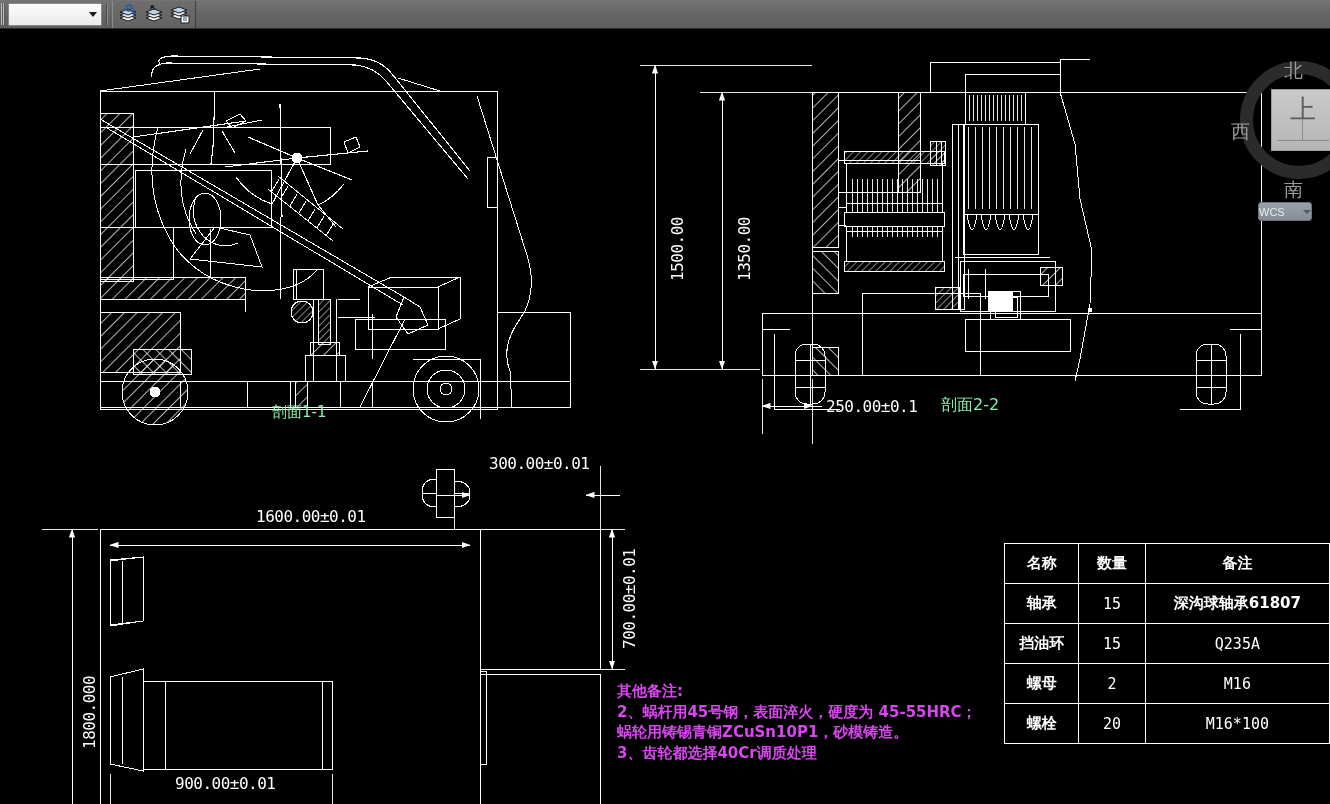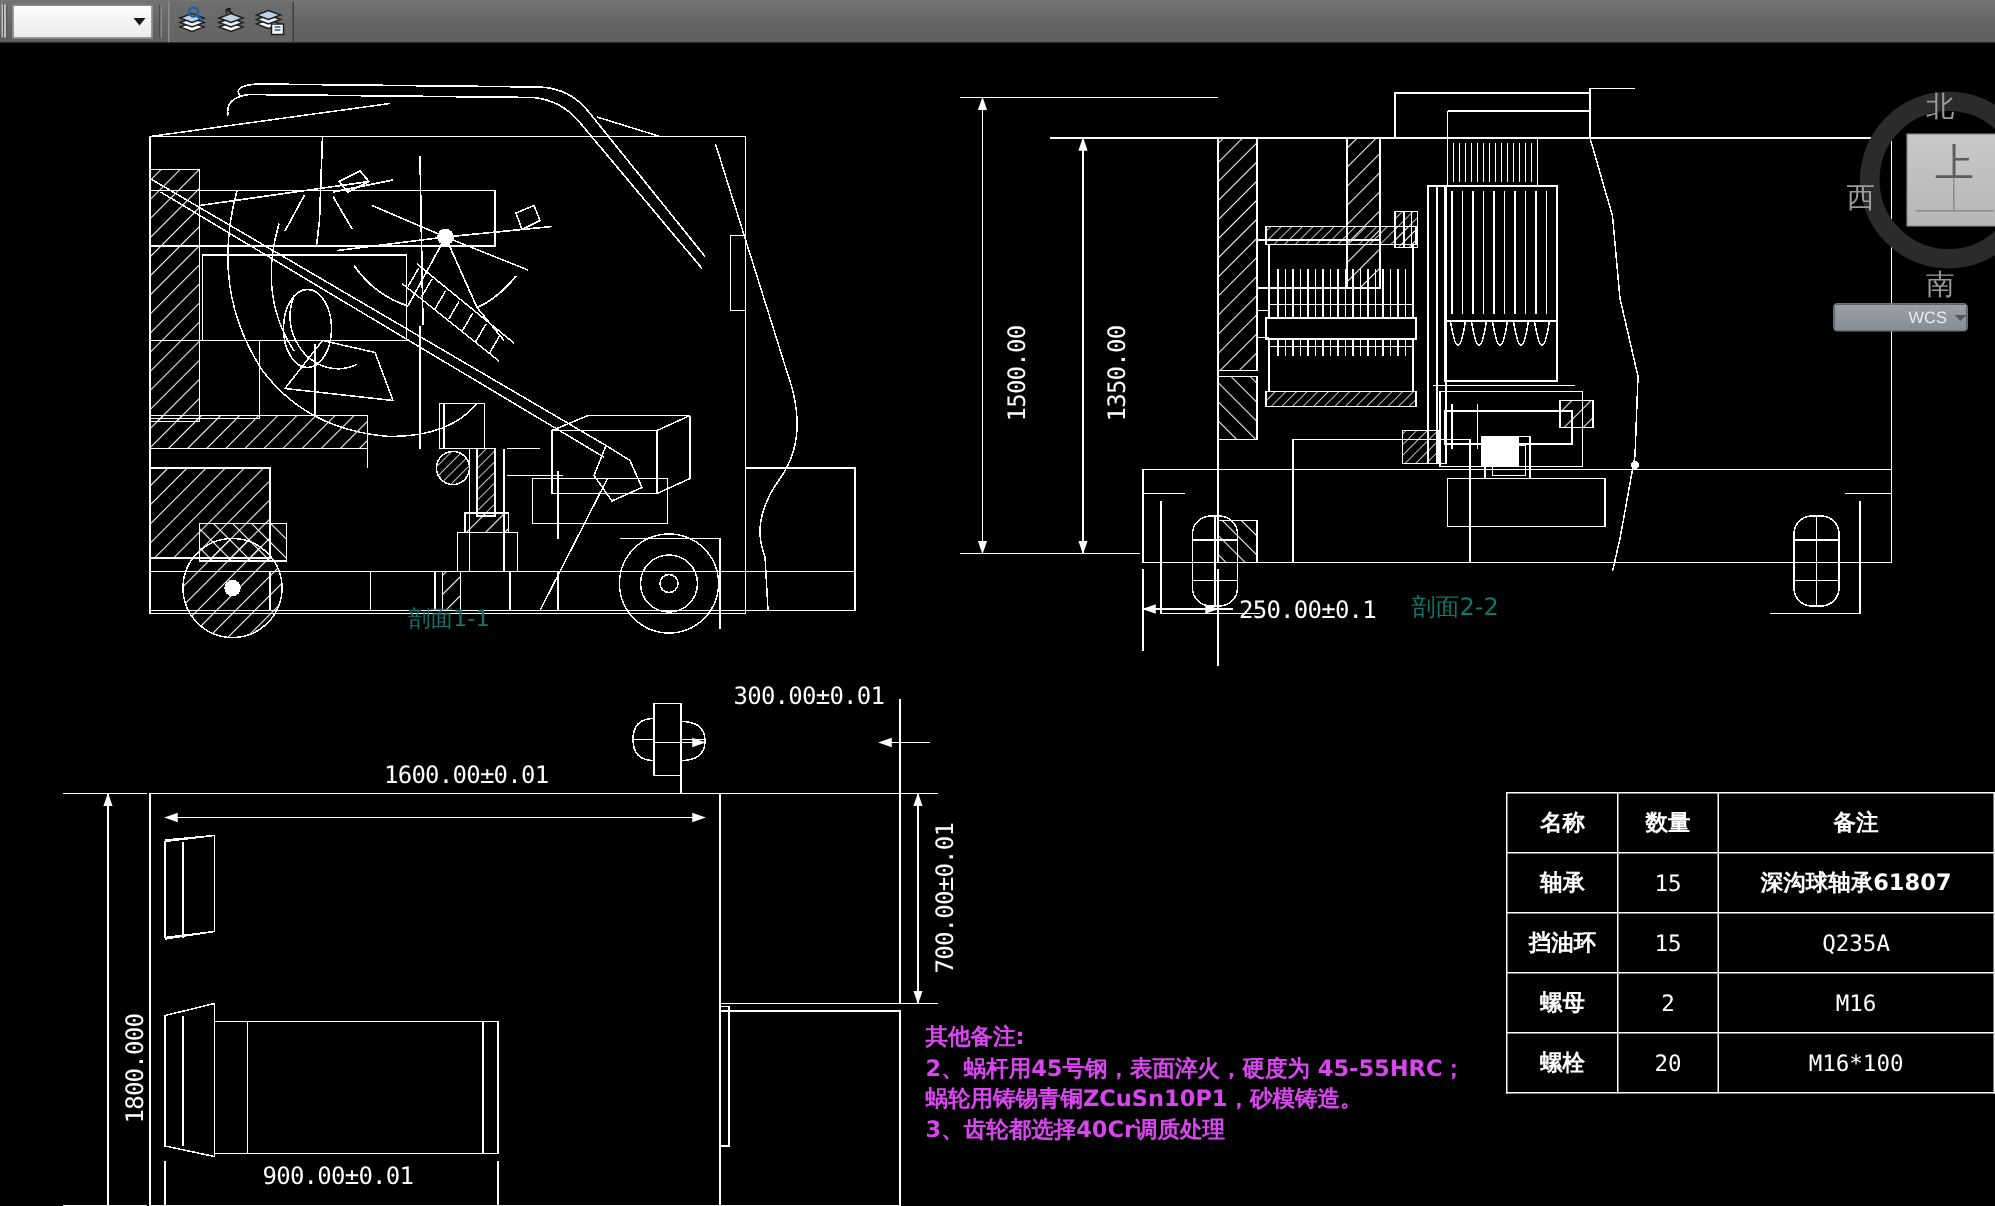--- a/index.html
+++ b/index.html
@@ -41,38 +41,38 @@
   #viewcube .cW{left:9px;top:70px;}
   #viewcube .cS{left:62px;top:128px;}
   #viewcube .face{position:absolute;left:49px;top:40px;width:62px;height:60px;
      background:linear-gradient(#c9c9c9,#b6b6b6);border:1px solid #9d9d9d;}
   #viewcube .face .flabel{position:absolute;left:0;right:0;top:6px;text-align:center;
      font-size:26px;color:#5d5d5d;font-family:"DejaVu Sans",sans-serif;line-height:1;}
   #viewcube .face .axl{position:absolute;left:5px;right:5px;bottom:9px;height:1px;background:#8c8c8c;}
   #viewcube .face .axv{position:absolute;left:30px;top:10px;bottom:9px;width:1px;background:#8c8c8c;}
   #wcsbtn{position:absolute;right:18px;top:173px;width:52px;height:17px;
      background:linear-gradient(#9aa0a8,#868d96);border:1px solid #6d747c;border-radius:3px;
-     display:flex;align-items:center;justify-content:flex-end;gap:5px;padding-left:36px;}
+     display:flex;align-items:center;justify-content:space-between;gap:5px;}
   #wcsbtn .wtxt{font-size:11px;color:#e8ecef;font-family:"Liberation Sans",sans-serif;}
   #wcsbtn .warrow{width:0;height:0;border-left:4px solid transparent;border-right:4px solid transparent;
      border-top:4px solid #55595e;}
 
   
   .cad-txt{position:absolute;color:#fff;font-family:"DejaVu Sans Mono","Liberation Mono",monospace;
     white-space:nowrap;letter-spacing:-0.5px;}
   .cad-txt.vert{transform-origin:0 0;transform:rotate(-90deg);}
   .cad-cjk{position:absolute;color:#fff;font-family:"DejaVu Sans",sans-serif;white-space:nowrap;font-weight:bold;}
-  .cad-cjk.red{color:#0f766e;font-weight:normal;}
+  .cad-cjk.red{color:#86efac;font-weight:normal;}
 
   
   #notes{position:absolute;left:617px;top:652px;color:#d946ef;font-size:15px;line-height:20.5px;
      font-family:"DejaVu Sans",sans-serif;font-weight:bold;white-space:nowrap;}
 
   
-  #parts-table{position:absolute;left:1004px;top:499px;border-collapse:collapse;color:#fff;}
+  #parts-table{position:absolute;left:1004px;top:514px;border-collapse:collapse;color:#fff;}
   #parts-table td,#parts-table th{border:1px solid #ffffff;height:39px;padding:0 6px;
      text-align:center;font-family:"DejaVu Sans",sans-serif;font-size:15px;font-weight:bold;
      white-space:nowrap;}
   #parts-table .num{font-family:"DejaVu Sans Mono",monospace;font-weight:normal;font-size:15px;}
   #parts-table col.c1{width:84px;}
   #parts-table col.c2{width:80px;}
   #parts-table col.c3{width:210px;}
 </style>
 </head>
 <body>

